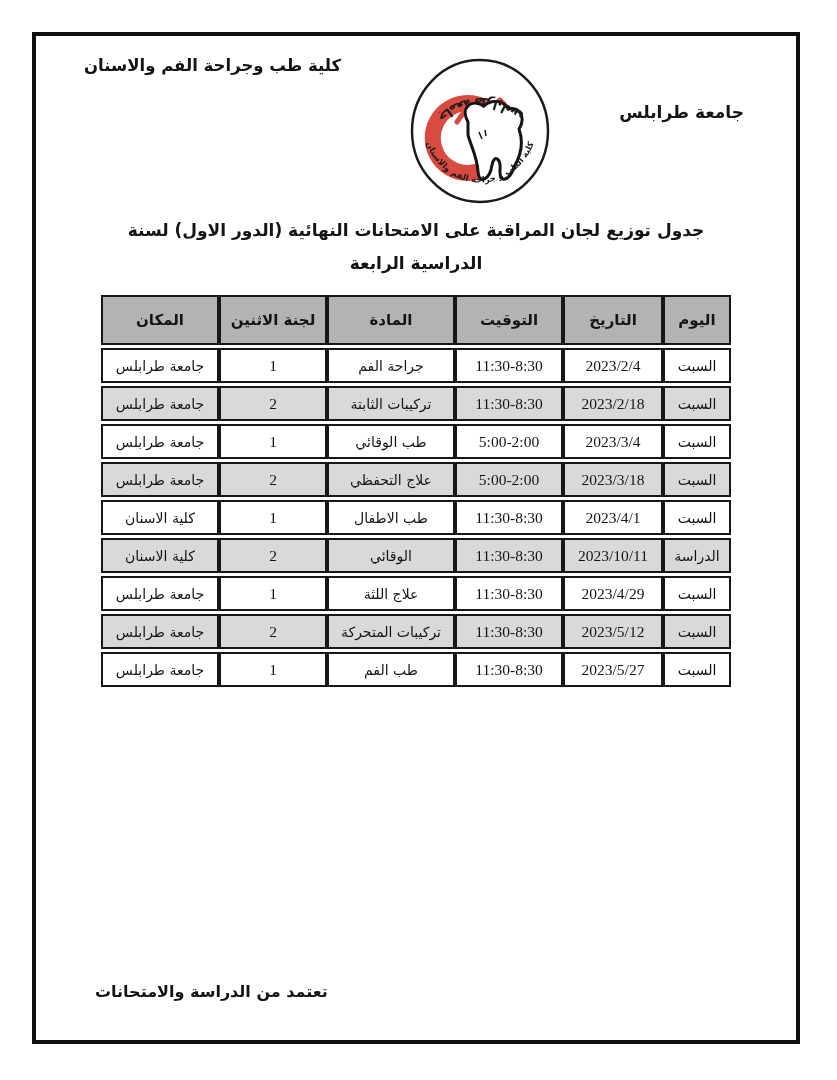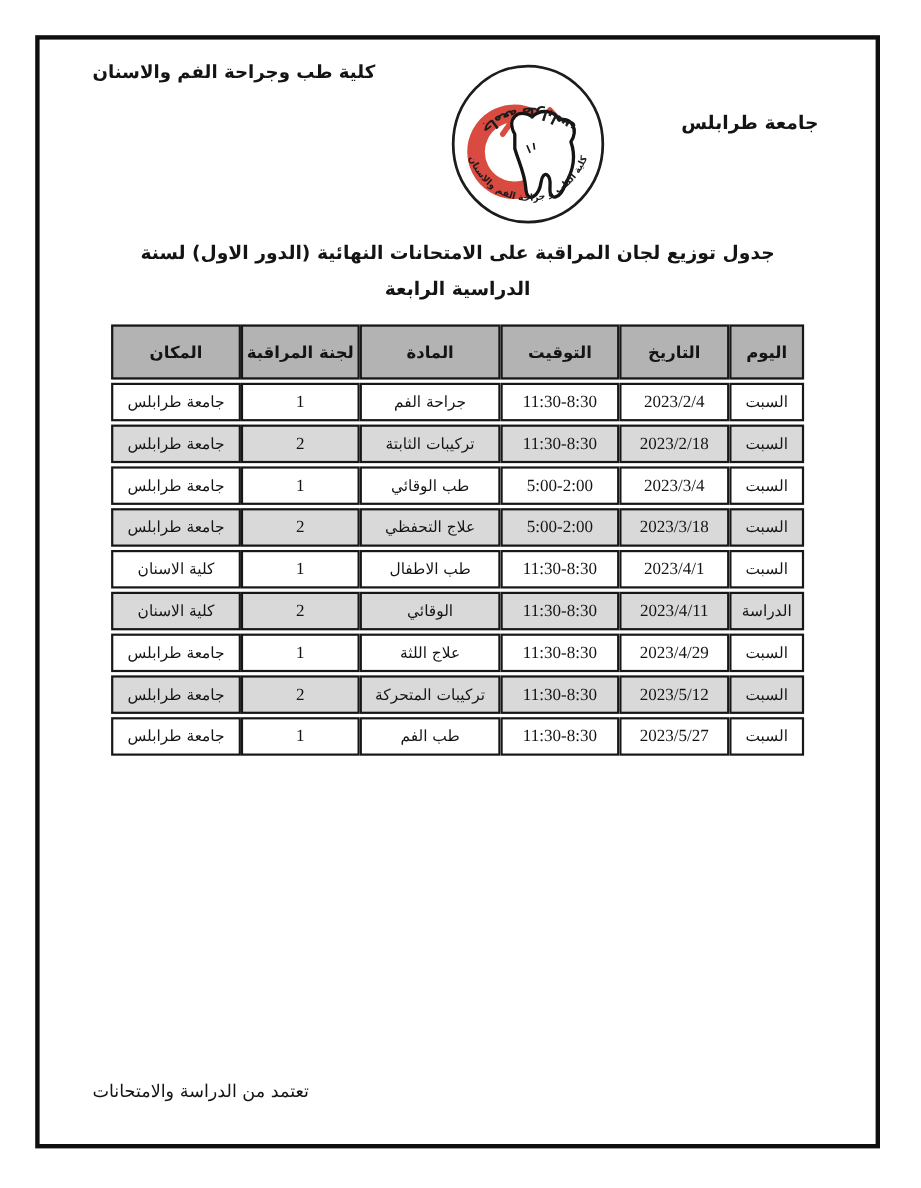--- a/index.html
+++ b/index.html
@@ -93,25 +93,25 @@
     background: var(--alt-bg, #d9d9d9);
   }
   .num {
     font-family: "Liberation Serif", "DejaVu Serif", serif;
     font-size: 15.5px;
     unicode-bidi: isolate;
   }
   
   .footer-note {
     position: absolute;
-    left: 48px;
+    left: 59px;
     top: 946px;
     direction: rtl;
     font-size: 16px;
-    font-weight: normal;
+    font-weight: bold;
     white-space: nowrap;
   }
 </style>
 </head>
 <body>
 
 <div class="page">
   <div class="frame">
 
     <div class="top-row">
@@ -166,21 +166,21 @@
           <col style="width: 128px;">
           <col style="width: 108px;">
           <col style="width: 118px;">
         </colgroup>
       <thead>
         <tr>
           <th>اليوم</th>
           <th>التاريخ</th>
           <th>التوقيت</th>
           <th>المادة</th>
-          <th>لجنة المراقبة</th>
+          <th>لجنة الاثنين</th>
           <th>المكان</th>
         </tr>
       </thead>
       <tbody>
           <tr>
             <td>السبت</td>
             <td><span dir="ltr" class="num">2023/2/4</span></td>
             <td><span dir="ltr" class="num">11:30-8:30</span></td>
             <td>جراحة الفم</td>
             <td><span dir="ltr" class="num">1</span></td>
@@ -213,21 +213,21 @@
           <tr>
             <td>السبت</td>
             <td><span dir="ltr" class="num">2023/4/1</span></td>
             <td><span dir="ltr" class="num">11:30-8:30</span></td>
             <td>طب الاطفال</td>
             <td><span dir="ltr" class="num">1</span></td>
             <td>كلية الاسنان</td>
           </tr>
           <tr class="alt">
             <td>الدراسة</td>
-            <td><span dir="ltr" class="num">2023/4/11</span></td>
+            <td><span dir="ltr" class="num">2023/10/11</span></td>
             <td><span dir="ltr" class="num">11:30-8:30</span></td>
             <td>الوقائي</td>
             <td><span dir="ltr" class="num">2</span></td>
             <td>كلية الاسنان</td>
           </tr>
           <tr>
             <td>السبت</td>
             <td><span dir="ltr" class="num">2023/4/29</span></td>
             <td><span dir="ltr" class="num">11:30-8:30</span></td>
             <td>علاج اللثة</td>

